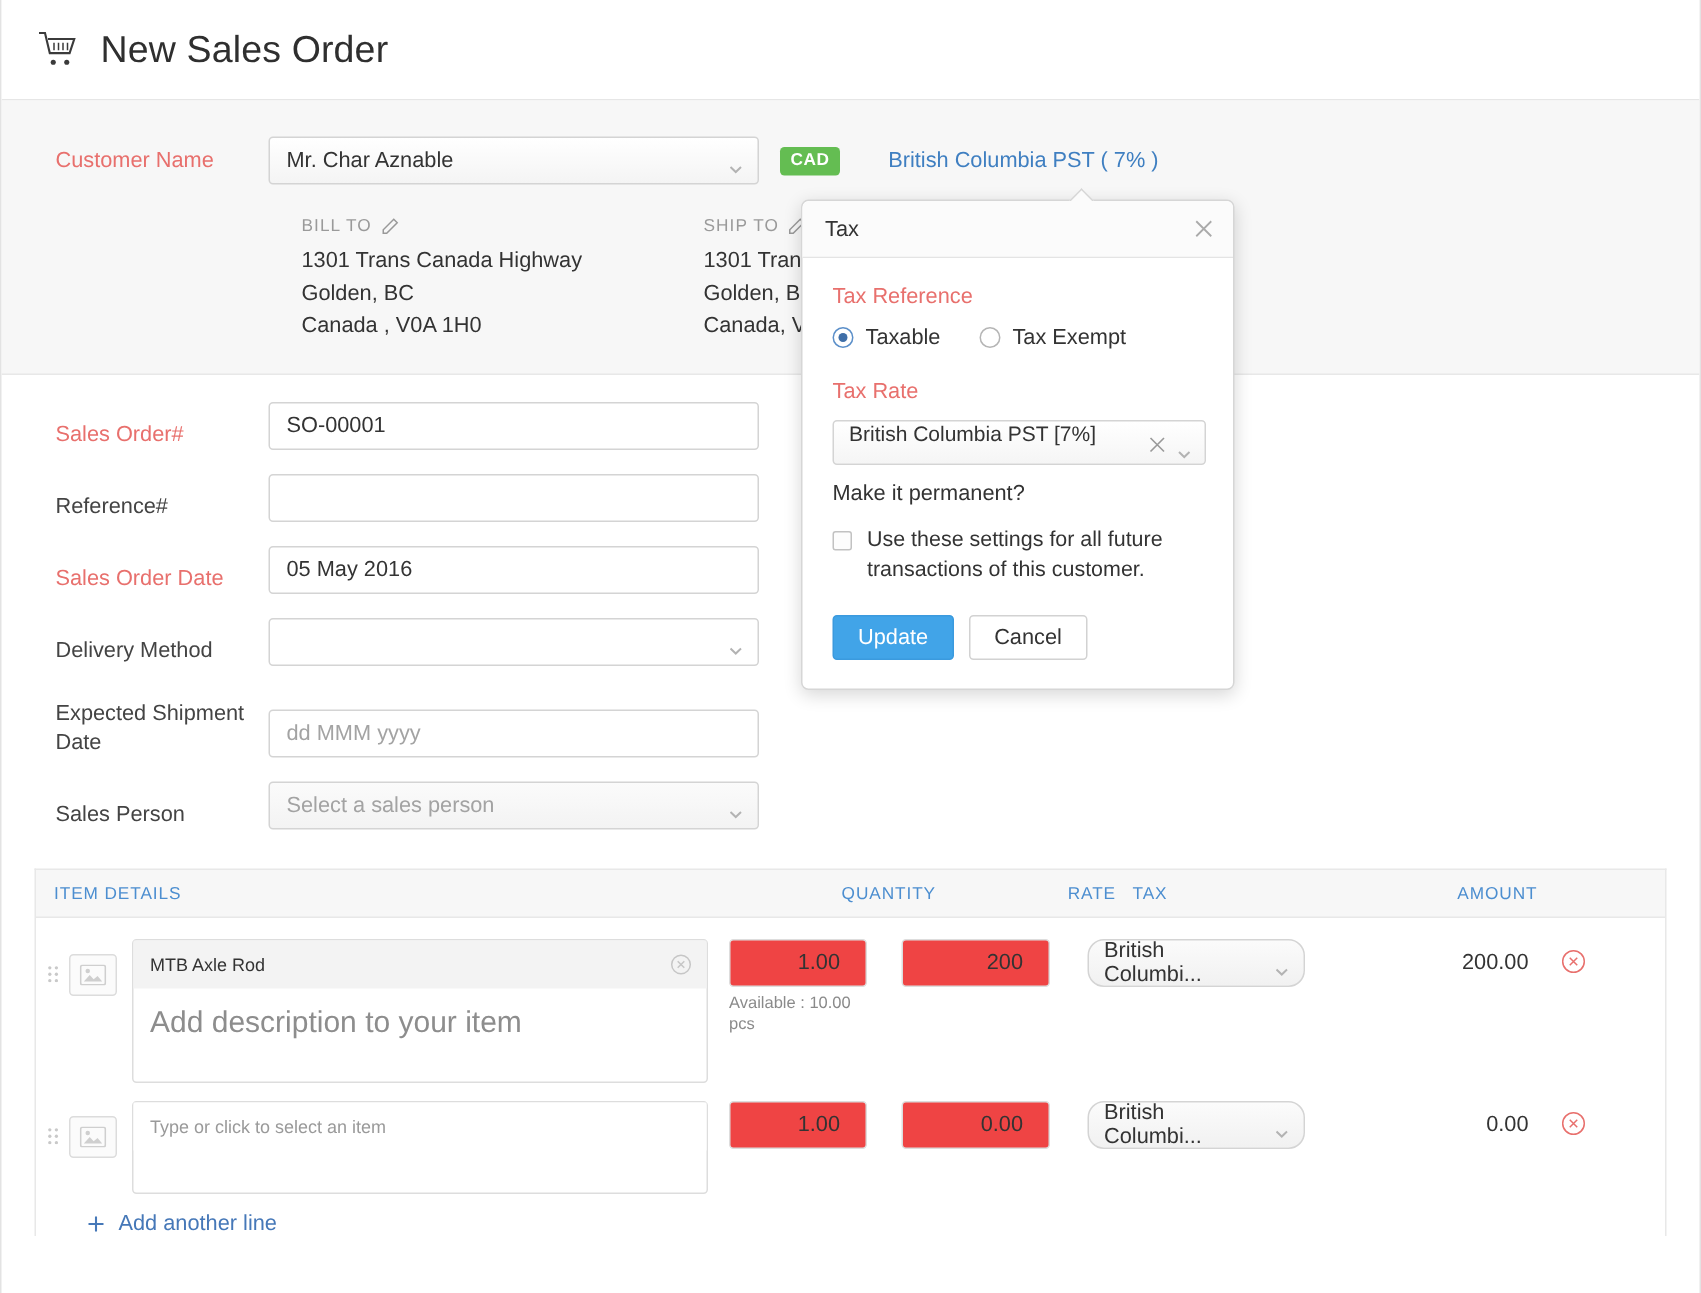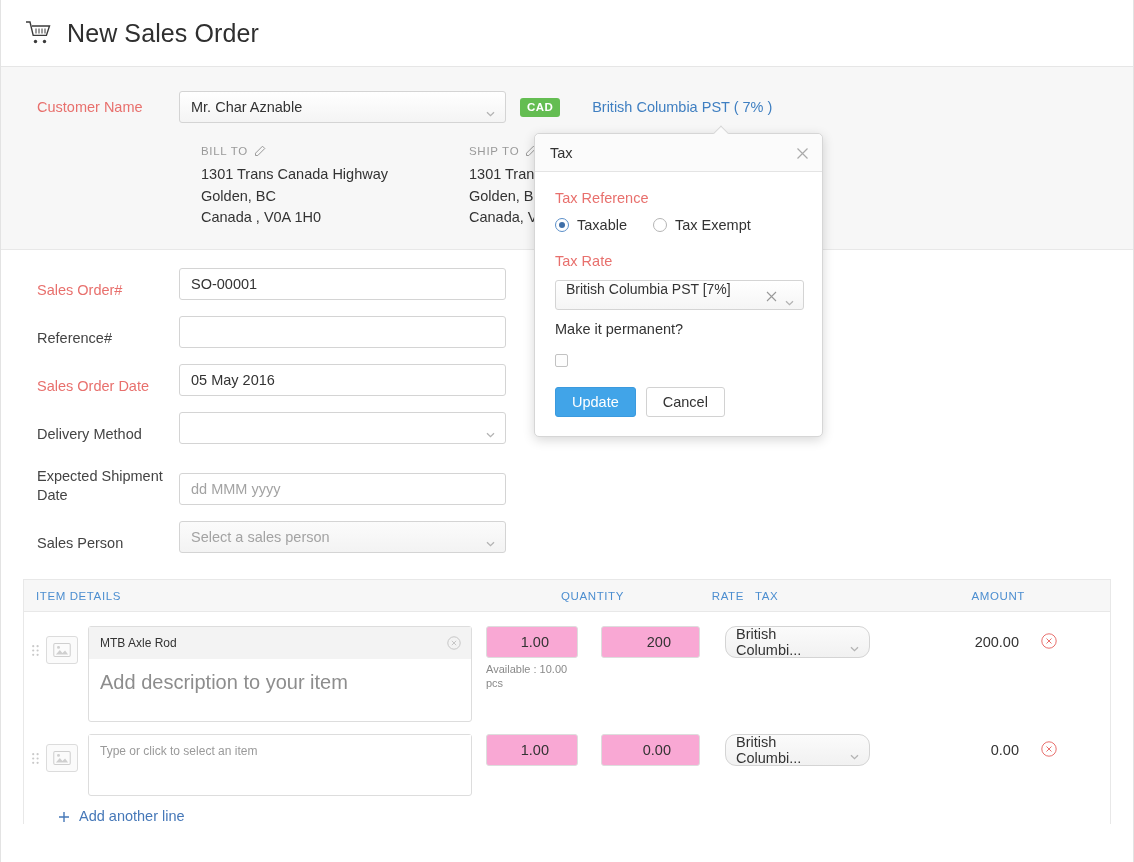--- a/index.html
+++ b/index.html
@@ -207,25 +207,25 @@
     padding: 12px 11px;
     font-size: 20px;
     color: #8d8d8d;
   }
   .item-desc.blank { min-height: 28px; padding: 0; }
 
   .num-box {
     width: 92px; height: 32px;
     border: 1px solid #dddddd;
     border-radius: 3px;
-    background: #f9a8d4;
+    background: #ef4444;
     font-size: 14.5px;
     color: #333;
     display: flex; align-items: center; justify-content: flex-end;
-    padding-right: 28px;
+    padding-right: 17px;
     flex: none;
   }
   .qty-col { margin-left: 14px; flex: none; width: 107px; }
   .avail {
     font-size: 11px;
     color: #8a8a8a;
     margin-top: 4px;
     line-height: 14px;
     width: 88px;
   }
@@ -662,20 +662,21 @@
         <span class="tr-caret">
           <svg viewBox="0 0 9 6" fill="none" stroke="currentColor" stroke-width="1.3">
               <path d="M1 1.3L4.5 4.7L8 1.3"></path>
             </svg>
         </span>
       </div>
 
       <div class="perm-q">Make it permanent?</div>
       <div class="chk-row">
         <span class="chkbox"></span>
+        <span class="chk-txt">Use these settings for all future transactions of this customer.</span>
       </div>
 
       <div class="btn-row">
         <div class="btn btn-primary">Update</div>
         <div class="btn btn-default">Cancel</div>
       </div>
     </div>
   </div>
 
 </div>

